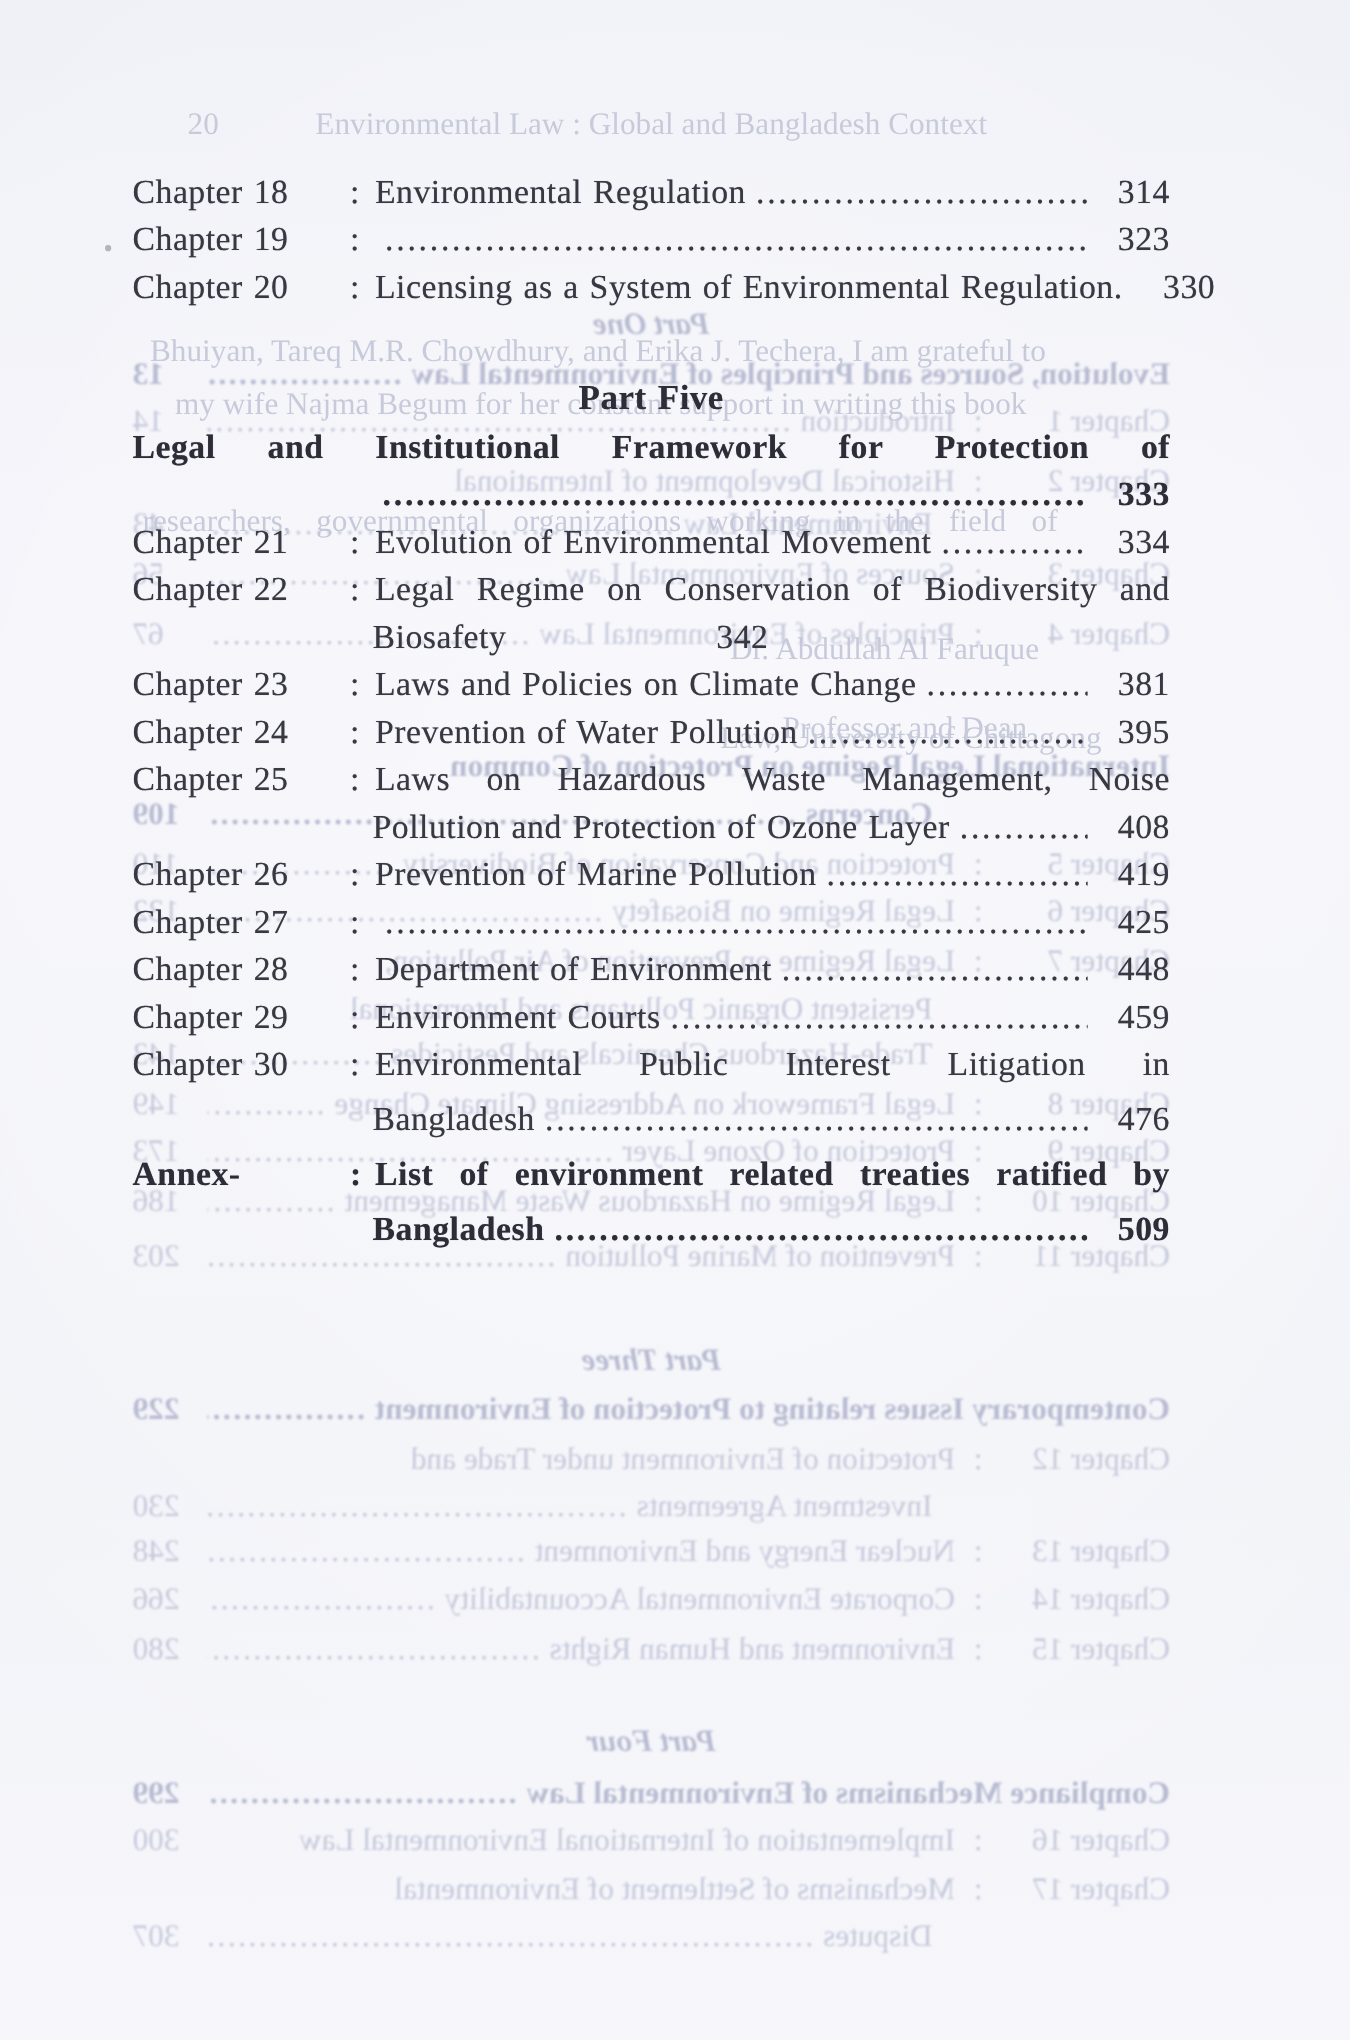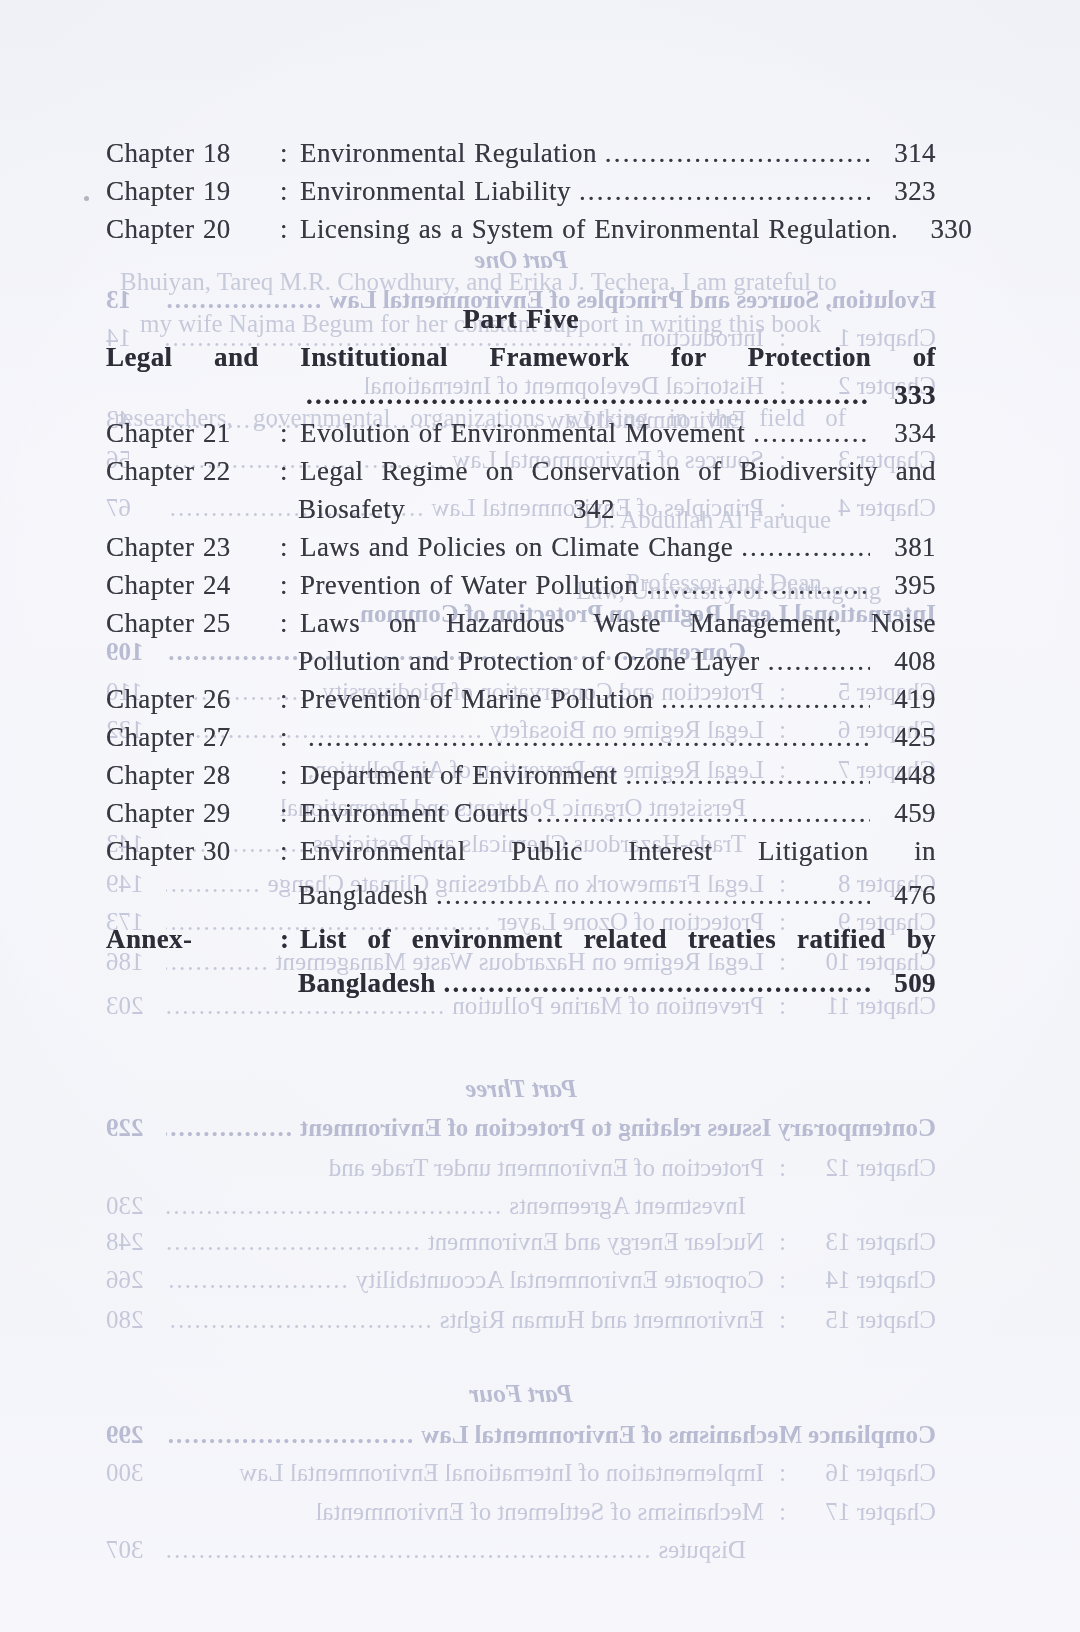--- a/index.html
+++ b/index.html
@@ -61,20 +61,21 @@
     font-size:28px;margin-top:52px;color:#2d2d38;}
 
   .speck{position:absolute;left:84px;top:196px;width:5px;height:5px;
     border-radius:50%;background:rgba(60,60,82,0.35);}
 </style>
 </head>
 <body>
 
 <div class="page">
   <div id="ghost-under" class="ghost-layer under">
+      <div class="g-line g-header" style="top: 86px;"><span class="g-pgnum-left">20</span><span class="g-htitle">Environmental Law : Global and Bangladesh Context</span></div>
       <div class="g-line g-plain" style="padding-left: 14px; top: 268px;">Bhuiyan, Tareq M.R. Chowdhury, and Erika J. Techera, I am grateful to</div>
       <div class="g-line g-plain" style="padding-left: 34px; top: 310px;">my wife Najma Begum for her constant support in writing this book</div>
       <div class="g-line g-plain g-stretch" style="padding-left: 8px; top: 404px;">researchers, governmental organizations working in the field of</div>
       <div class="g-line g-plain" style="padding-left: 478px; top: 506px;">Dr. Abdullah Al Faruque</div>
       <div class="g-line g-plain" style="padding-left: 520px; top: 545px; margin-top: 24px;">Professor and Dean</div>
       <div class="g-line g-plain" style="padding-left: 470px; top: 577px;">Law, University of Chittagong</div>
     </div>
   <div id="ghost-mirror" class="ghost-layer mirror">
       <div class="g-line g-center bold italic" style="top: 246px;">Part One</div>
       <div class="g-line g-row bold" style="top: 286px;">
@@ -247,21 +248,20 @@
       <div class="line">
         <span class="lbl">Chapter 18</span>
         <span class="colon">:</span>
         <span class="ttl">Environmental Regulation</span>
         <span class="leader dots"></span>
         <span class="pg">314</span>
       </div>
       <div class="line">
         <span class="lbl">Chapter 19</span>
         <span class="colon">:</span>
-        <span class="ttl">Environmental Liability</span>
         <span class="leader dots"></span>
         <span class="pg">323</span>
       </div>
       <div class="line">
         <span class="lbl">Chapter 20</span>
         <span class="colon">:</span>
         <span class="ttl">Licensing as a System of Environmental Regulation.</span>
         <span class="leader gap"></span>
         <span class="pg">330</span>
       </div>

